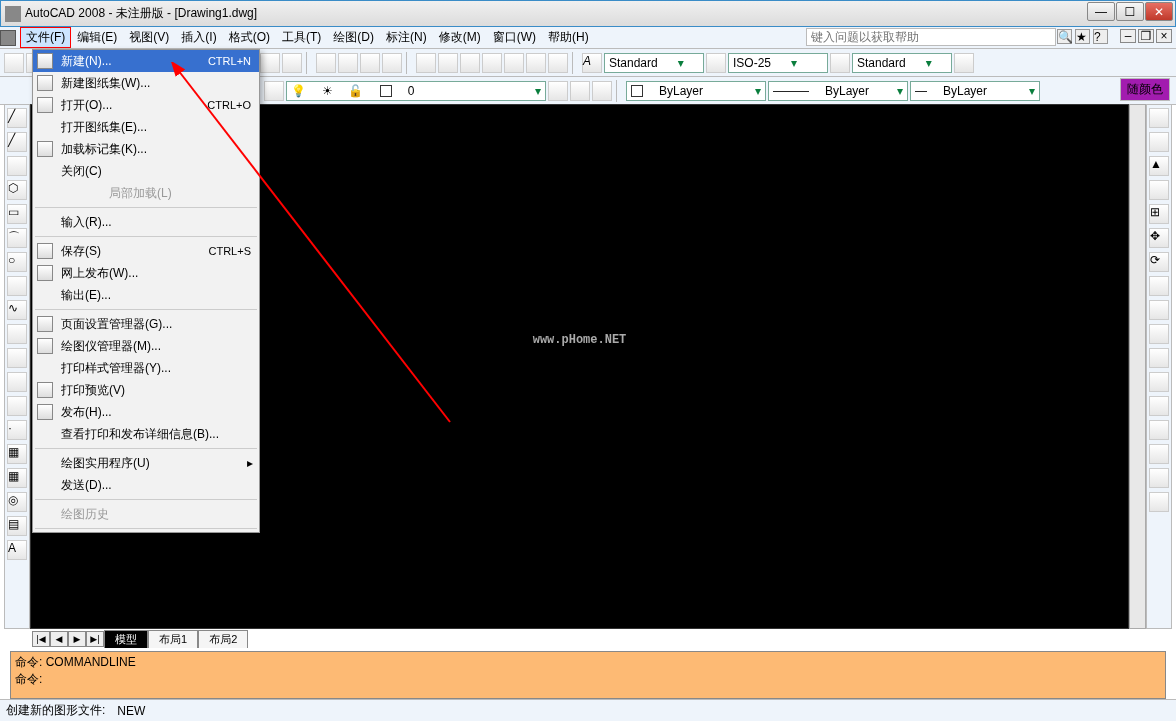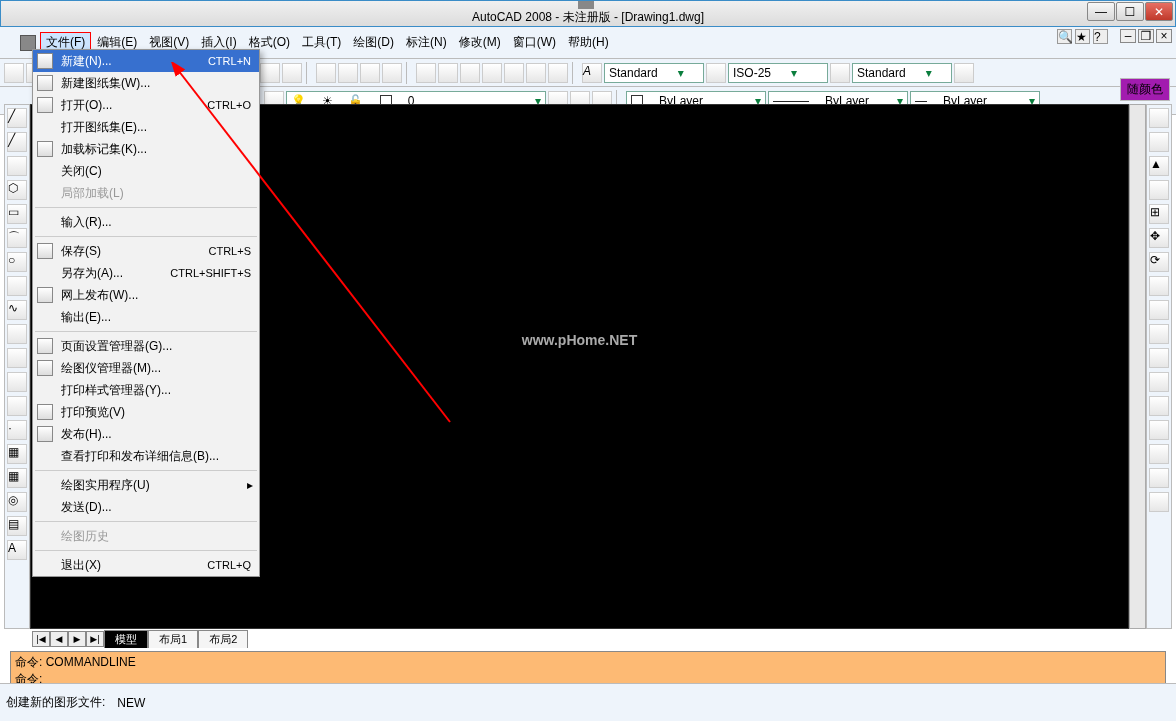--- a/index.html
+++ b/index.html
@@ -1,56 +1,56 @@
 <!DOCTYPE html>
 <html><head>
 <meta charset="utf-8">
 <style>
 * { margin: 0; padding: 0; box-sizing: border-box; font-family: "Microsoft YaHei", Tahoma, Arial, sans-serif; font-size: 12px; }
 body { background: #fff; width: 1176px; height: 721px; overflow: hidden; position: relative; }
 
-.titlebar { height: 27px; background: linear-gradient(#f0f0f0, #dcdcdc); border: 1px solid #3a8cc7; display: flex; align-items: center; padding: 0 4px; position: relative; flex-direction: column; }
+.titlebar { height: 27px; background: linear-gradient(#f0f0f0, #dcdcdc); border: 1px solid #3a8cc7; display: flex; align-items: center; padding: 0 4px; position: relative; }
 .titlebar-icon { width: 16px; height: 16px; background: #888; margin-right: 4px; }
 .titlebar-text { color: #000; }
 .window-controls { position: absolute; right: 2px; top: 1px; display: flex; gap: 1px; }
 .wc { width: 28px; height: 19px; border: 1px solid #888; display: flex; align-items: center; justify-content: center; background: linear-gradient(#f7f7f7,#d8d8d8); border-radius: 2px; }
 .wc.close { background: linear-gradient(#e76f63,#c0392b); color: #fff; }
 
-.menubar { height: 32px; background: #eef4fb; border-bottom: 1px solid #bbb; display: flex; align-items: center; padding-left: 20px; position: relative; }
+.menubar { height: 22px; background: #eef4fb; border-bottom: 1px solid #bbb; display: flex; align-items: center; padding-left: 0; position: relative; }
 .menu-icon { width: 16px; height: 16px; background: #888; margin-right: 4px; border: 1px solid #555; }
 .menubar-item { padding: 2px 6px; cursor: default; }
 .menubar-item.active { background: #cde5ff; border: 1px solid red; padding: 1px 5px; }
 .help-search { position: absolute; right: 120px; top: 1px; width: 250px; height: 18px; border: 1px solid #bbb; padding: 0 4px; color: #888; background: #fff; }
 .menubar-icons { position: absolute; right: 4px; top: 2px; display: flex; gap: 3px; }
 .mi { width: 15px; height: 15px; border: 1px solid #999; background: #eee; }
 .doc-controls { position: absolute; right: 4px; top: 2px; display: flex; gap: 2px; }
 .dc { width: 16px; height: 14px; border: 1px solid #888; background: #eee; display:flex; align-items:center; justify-content:center; }
 
 .toolbar-row { height: 28px; background: #eef4fb; border-bottom: 1px solid #bbb; display: flex; align-items: center; padding: 0 4px; gap: 2px; }
 .tb { width: 20px; height: 20px; border: 1px solid #ccc; background: linear-gradient(#fff,#e6e6e6); }
 .sep { width: 6px; height: 22px; border-left: 1px solid #bbb; margin: 0 2px; }
 .combo { height: 20px; border: 1px solid #7a9; background: #fff; padding: 0 4px; display: flex; align-items: center; font-family: monospace; gap:16px; }
 .combo .arrow { color: #0a7e3d; margin-left: 4px; }
 
 .content-area { position: absolute; top: 104px; left: 4px; right: 4px; bottom: 92px; display: flex; }
 .left-toolbar { width: 26px; background: #eef4fb; border: 1px solid #bbb; display: flex; flex-direction: column; gap: 4px; padding: 3px 2px; }
 .right-toolbar { width: 26px; background: #eef4fb; border: 1px solid #bbb; display: flex; flex-direction: column; gap: 4px; padding: 3px 2px;}
 .tb2 { width: 20px; height: 20px; border: 1px solid #ccc; background: linear-gradient(#fff,#e6e6e6); }
 .canvas { flex: 1; background: #000; position: relative; border: 1px solid #333; }
-.watermark { position: absolute; left: 50%; top: 45%; transform: translate(-50%,-50%); color: #aaa; font-weight: bold; font-size: 14px; }
+.watermark { position: absolute; left: 50%; top: 45%; transform: translate(-50%,-50%); color: #aaa; font-weight: bold; font-size: 12px; font-family: Liberation Mono, monospace; }
 .scrollbar-v { width: 17px; background: #e8e8e8; border: 1px solid #aaa; }
 .bycolor { position:absolute; right: 6px; top: 78px; background:#a21caf; border:1px solid #bbb; padding:2px 6px; }
 
 .tabs { position: absolute; bottom: 72px; left: 32px; height: 20px; display: flex; align-items: center; gap: 0; }
 .tabbtn { width: 18px; height: 16px; border: 1px solid #888; background: #eee; display:flex; align-items:center; justify-content:center; font-size: 9px; }
 .tab { padding: 1px 10px; border: 1px solid #888; border-bottom: none; background: #f5f5f5; font-size: 11px; }
 .tab.active { background: #000; color: #fff; }
 
 .cmdline { position: absolute; bottom: 22px; left: 10px; right: 10px; height: 48px; background: #fdba74; border: 1px solid #888; padding: 2px 4px; font-family: monospace; }
-.statusbar { position: absolute; bottom: 0; left: 0; right: 0; height: 38px; background: #eef4fb; border-top: 1px solid #bbb; padding: 2px 6px; display: flex; align-items: center; gap: 12px; font-family: monospace; }
+.statusbar { position: absolute; bottom: 0; left: 0; right: 0; height: 22px; background: #eef4fb; border-top: 1px solid #bbb; padding: 2px 6px; display: flex; align-items: center; gap: 12px; font-family: monospace; }
 
 .dropdown { position: absolute; top: 49px; left: 32px; width: 228px; background: #f2f2f2; border: 1px solid #979797; box-shadow: 3px 3px 6px rgba(0,0,0,0.3); z-index: 100; }
 .dd-item { height: 22px; display: flex; align-items: center; padding: 0 8px 0 2px; position: relative; }
 .dd-item.highlighted { background: #3770cf; color: #fff; }
 .dd-icon { width: 20px; height: 20px; margin-right: 6px; display: flex; align-items: center; justify-content: center; }
 .dd-icon .ibox { width: 16px; height: 16px; border: 1px solid #888; background: linear-gradient(#fff,#ddd); }
 .dd-label { flex: 1; }
 .dd-shortcut { color: inherit; font-size: 11px; }
 .dd-sep { height: 1px; background: #ccc; margin: 3px 2px; }
 .dd-sub { position: absolute; right: 6px; }
@@ -76,20 +76,21 @@
   <div class="menubar-item">编辑(E)</div>
   <div class="menubar-item">视图(V)</div>
   <div class="menubar-item">插入(I)</div>
   <div class="menubar-item">格式(O)</div>
   <div class="menubar-item">工具(T)</div>
   <div class="menubar-item">绘图(D)</div>
   <div class="menubar-item">标注(N)</div>
   <div class="menubar-item">修改(M)</div>
   <div class="menubar-item">窗口(W)</div>
   <div class="menubar-item">帮助(H)</div>
+  <input class="help-search" placeholder="键入问题以获取帮助" style="">
   <div class="menubar-icons" style="right:68px;">
     <div class="mi">🔍</div>
     <div class="mi">★</div>
     <div class="mi">?</div>
   </div>
   <div class="doc-controls">
     <div class="dc">–</div>
     <div class="dc">❐</div>
     <div class="dc">×</div>
   </div>
@@ -272,43 +273,38 @@
     <div class="dd-item">
       <div class="dd-icon">
         <div class="ibox"></div>
       </div>
       <div class="dd-label">加载标记集(K)...</div>
     </div>
     <div class="dd-item">
       <div class="dd-icon"></div>
       <div class="dd-label">关闭(C)</div>
     </div>
-    <div class="dd-item" style="color: rgb(153, 153, 153);">
+    <div class="dd-item" style="color: rgb(153, 153, 153); gap: 48px;">
       <div class="dd-icon"></div>
       <div class="dd-label">局部加载(L)</div>
     </div>
     <div class="dd-sep"></div>
     <div class="dd-item">
       <div class="dd-icon"></div>
       <div class="dd-label">输入(R)...</div>
     </div>
     <div class="dd-sep"></div>
     <div class="dd-item">
       <div class="dd-icon">
         <div class="ibox"></div>
       </div>
       <div class="dd-label">保存(S)</div>
       <div class="dd-shortcut">CTRL+S</div>
     </div>
     <div class="dd-item">
-      <div class="dd-icon"></div>
-      <div class="dd-label">另存为(A)...</div>
-      <div class="dd-shortcut">CTRL+SHIFT+S</div>
-    </div>
-    <div class="dd-item">
       <div class="dd-icon">
         <div class="ibox"></div>
       </div>
       <div class="dd-label">网上发布(W)...</div>
     </div>
     <div class="dd-item">
       <div class="dd-icon"></div>
       <div class="dd-label">输出(E)...</div>
     </div>
     <div class="dd-sep"></div>
@@ -353,25 +349,20 @@
     <div class="dd-item">
       <div class="dd-icon"></div>
       <div class="dd-label">发送(D)...</div>
     </div>
     <div class="dd-sep"></div>
     <div class="dd-item" style="color: rgb(153, 153, 153);">
       <div class="dd-icon"></div>
       <div class="dd-label">绘图历史</div>
     </div>
     <div class="dd-sep"></div>
-    <div class="dd-item">
-      <div class="dd-icon"></div>
-      <div class="dd-label">退出(X)</div>
-      <div class="dd-shortcut">CTRL+Q</div>
-    </div>
   </div>
 
 <svg class="arrow-line" width="300" height="370">
   <defs>
       <marker id="ah" markerWidth="10" markerHeight="10" refX="2" refY="3" orient="auto">
     <path d="M0,0 L0,6 L8,3 z" fill="red"></path>
       </marker>
     </defs>
   <line x1="280" y1="360" x2="8" y2="8" stroke="red" stroke-width="2" marker-end="url(#ah)"></line>
 </svg>

